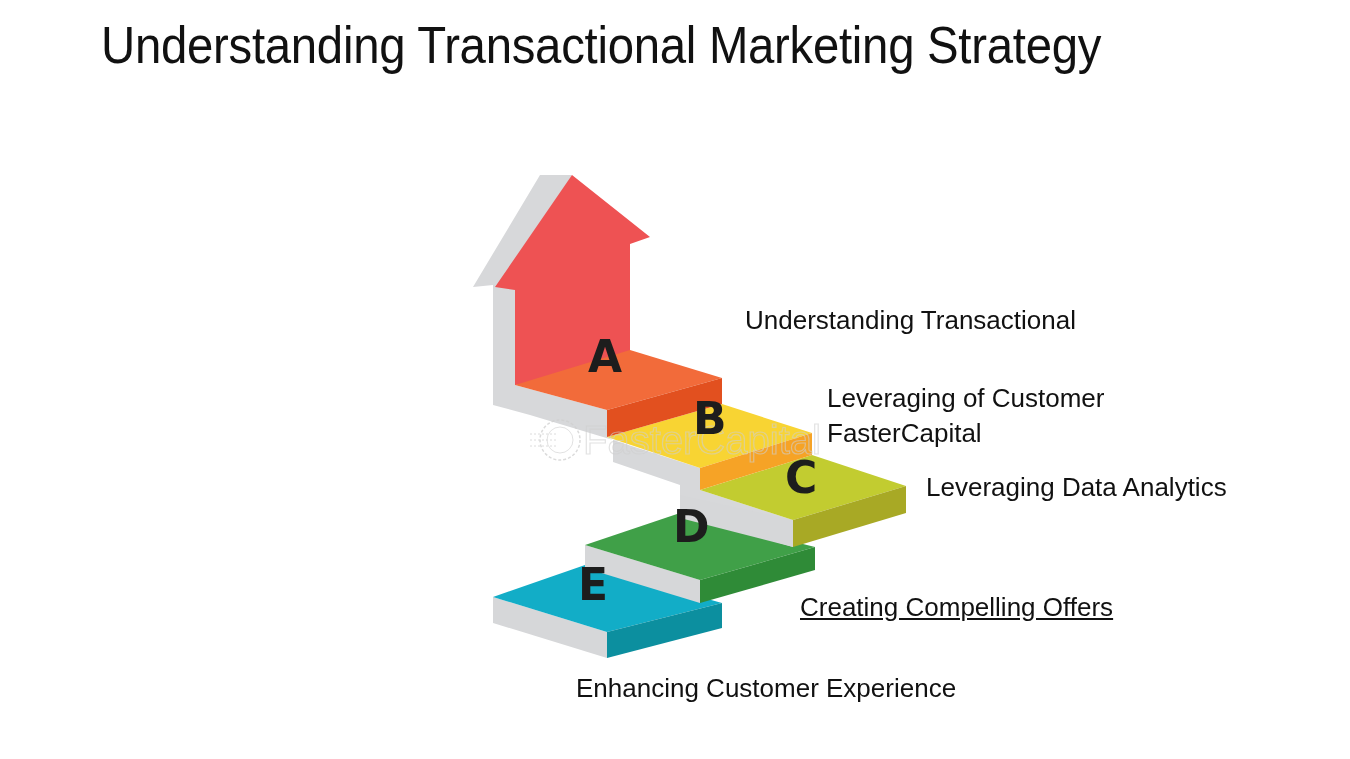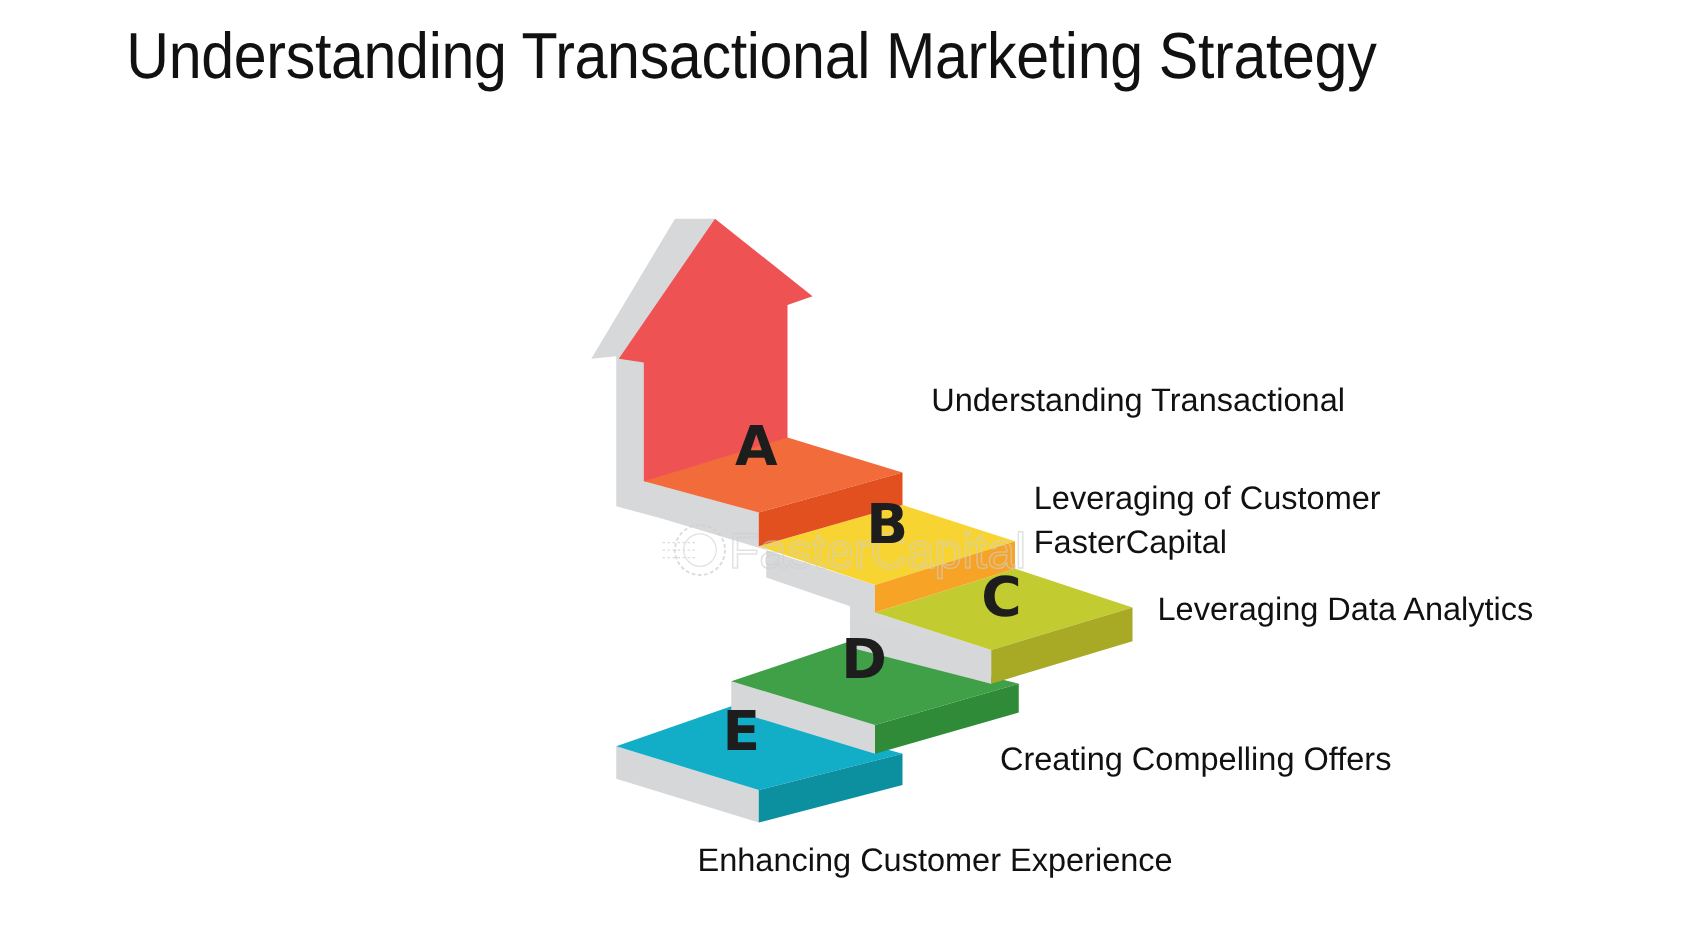--- a/index.html
+++ b/index.html
@@ -72,14 +72,14 @@
 </svg>
 
 <div class="label" style="left:723px; top:303px;margin-left:22px;">
   <div>Understanding Transactional</div>
 </div>
 <div class="label" style="left:827px; top:381px;">
   <div>Leveraging of Customer</div>
   <div>FasterCapital</div>
 </div>
 <div class="label" style="left:914px; top:470px;margin-left:12px;">Leveraging Data Analytics</div>
-<div class="label" style="left:800px; top:590px;">Creating Compelling Offers</div>
-<div class="label" style="left:558px; top:671px;text-align:right;">Enhancing Customer Experience</div>
+<div class="label" style="left:800px; top:590px;text-decoration:underline;">Creating Compelling Offers</div>
+<div class="label" style="left:576px; top:671px;text-align:right;">Enhancing Customer Experience</div>
 
 </body></html>

